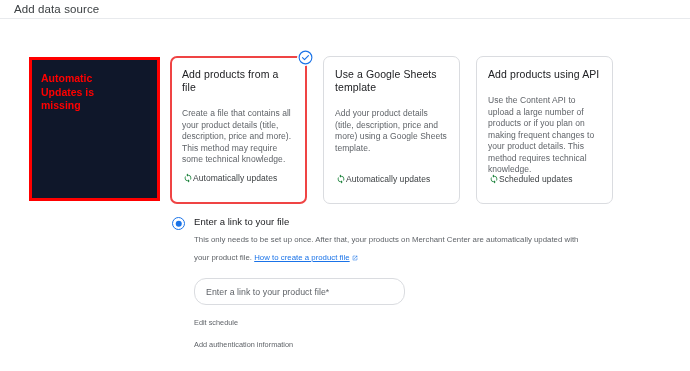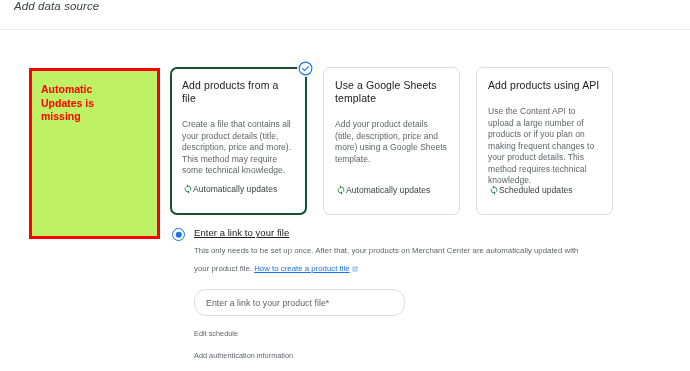--- a/index.html
+++ b/index.html
@@ -9,47 +9,47 @@
     height: 371px;
     background: #ffffff;
     font-family: "Liberation Sans", sans-serif;
     color: #202124;
     overflow: hidden;
     position: relative;
   }
 
   
   .page-header {
-    height: 30px;
-    display: flex;
+    height: 19px;
+    display: flex;
+    align-items: center;
     padding-left: 14px;
     border-bottom: 1px solid #e8eaed;
-    font-style: italic;
   }
   .page-header .title {
     font-size: 11.5px;
     color: #3c4043;
     letter-spacing: .1px;
   }
 
   
   .content {
     position: relative;
     padding: 0;
   }
 
   
   .annotation {
     position: absolute;
     left: 29px;
     top: 38px;
     width: 131px;
-    height: 171px;
+    height: 144px;
     border: 3px solid #ff0000;
-    background: #bef264;
+    background: #0f172a;
   }
   .annotation-text {
     position: absolute;
     left: 9px;
     top: 12px;
     font-size: 10.5px;
     font-weight: bold;
     color: #ff0000;
     line-height: 13.5px;
     width: 80px;
@@ -66,21 +66,21 @@
   .card {
     width: 137px;
     height: 148px;
     border: 1px solid #dadce0;
     border-radius: 7px;
     background: #ffffff;
     padding: 11px 11px 0 11px;
     position: relative;
   }
   .card.selected {
-    border: 2px solid #14532d;
+    border: 2px solid #ef4444;
     padding: 10px 10px 0 10px;
   }
   .card-check {
     position: absolute;
     top: -9px;
     right: -9px;
     width: 17px;
     height: 17px;
     border-radius: 50%;
     background: #ffffff;
@@ -148,21 +148,20 @@
     width: 6.5px; height: 6.5px;
     border-radius: 50%;
     background: #1a73e8;
   }
   .option-body { flex: 1 1 auto; }
   .option-label {
     font-size: 9.5px;
     color: #202124;
     line-height: 12px;
     letter-spacing: .05px;
-    text-decoration: underline;
   }
   .option-help {
     margin-top: 3px;
     font-size: 7.8px;
     color: #5f6368;
     line-height: 18px;
     letter-spacing: .02px;
   }
   .option-help .help-link {
     color: #1a73e8;

